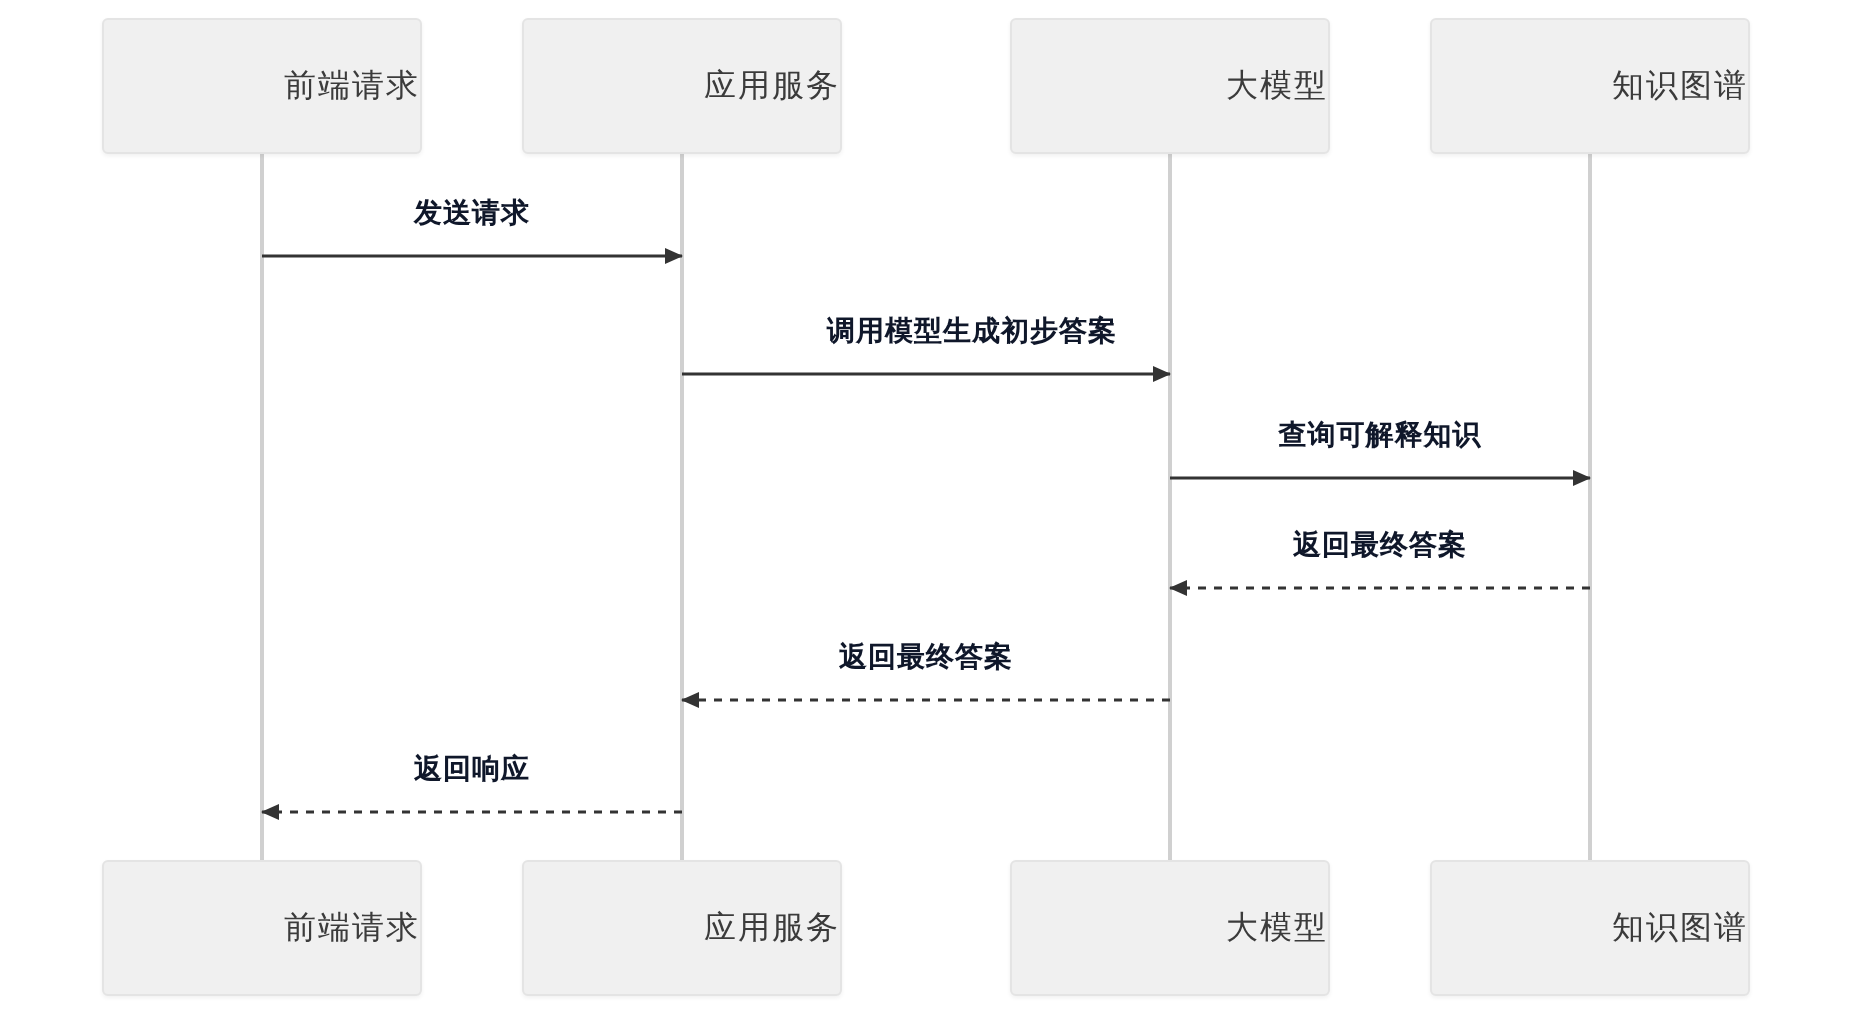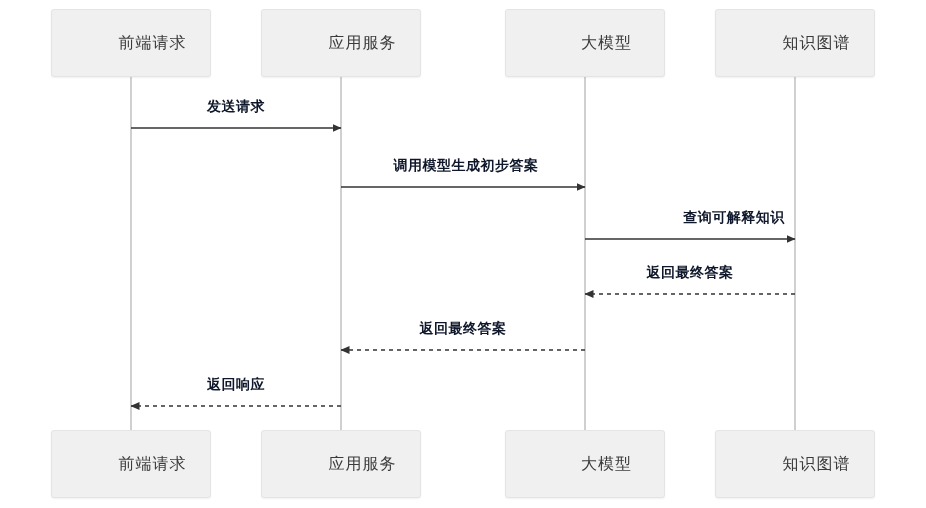--- a/index.html
+++ b/index.html
@@ -25,21 +25,21 @@
     height: 508px;
   }
   .participant-box {
     position: absolute;
     background: #f0f0f0;
     border: 1px solid #e4e4e4;
     border-radius: 3px;
     box-shadow: 0 1px 2px rgba(0,0,0,0.06);
     display: flex;
     align-items: center;
-    justify-content: center;
+    justify-content: flex-end;
     box-sizing: border-box;
     padding-left: 43px;
   }
   .participant-label {
     font-size: 16px;
     color: #3b3b3b;
     letter-spacing: 1px;
     font-weight: 400;
     white-space: nowrap;
   }
@@ -106,20 +106,20 @@
       </div>
       <div class="participant-box" style="left: 505px; top: 430px; width: 160px; height: 68px;">
         <span class="participant-label">大模型</span>
       </div>
       <div class="participant-box" style="left: 715px; top: 430px; width: 160px; height: 68px;">
         <span class="participant-label">知识图谱</span>
       </div>
     </div>
   <div id="labels">
       <div class="msg-label" style="left: 236px; top: 98px;">发送请求</div>
-      <div class="msg-label" style="left: 466px; top: 157px;">调用模型生成初步答案</div>
-      <div class="msg-label" style="left: 690px; top: 209px; margin-left: 44px;">查询可解释知识</div>
+      <div class="msg-label" style="left: 486px; top: 157px;">调用模型生成初步答案</div>
+      <div class="msg-label" style="left: 690px; top: 209px;">查询可解释知识</div>
       <div class="msg-label" style="left: 690px; top: 264px;">返回最终答案</div>
       <div class="msg-label" style="left: 463px; top: 320px;">返回最终答案</div>
       <div class="msg-label" style="left: 236px; top: 376px; text-align: right;">返回响应</div>
     </div>
 
 </div>
 
 </body></html>

